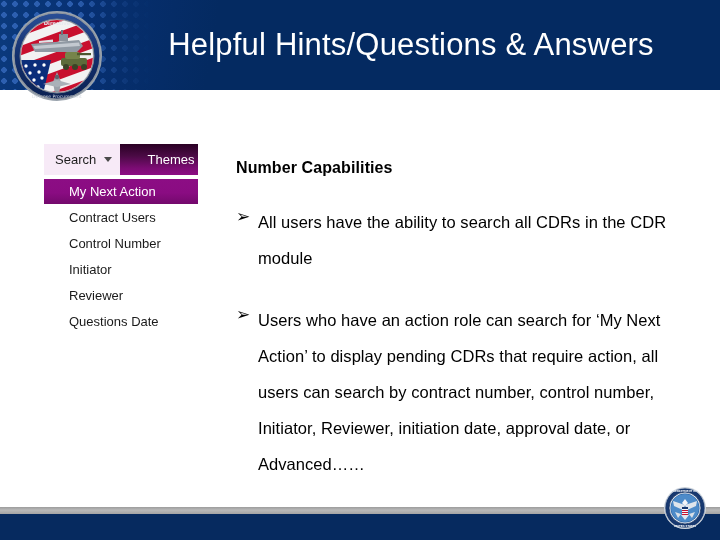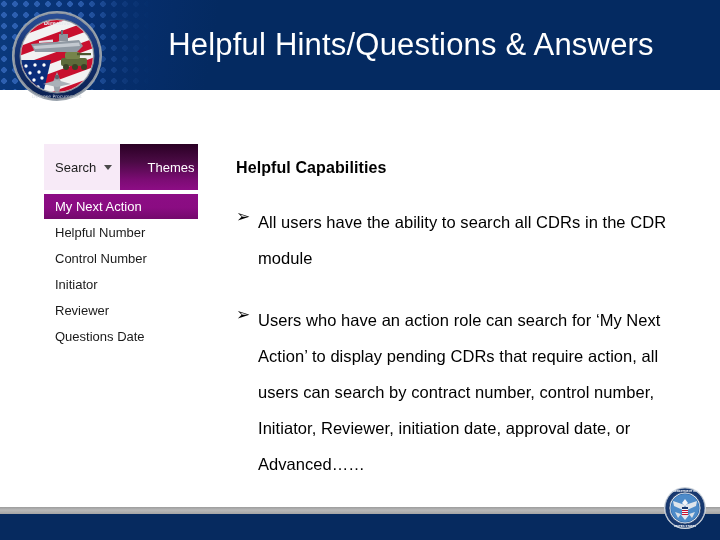--- a/index.html
+++ b/index.html
@@ -66,21 +66,21 @@
 
   
   #search-widget {
     position: absolute;
     left: 44px;
     top: 144px;
     width: 154px;
   }
   #tab-strip {
     display: flex;
-    height: 46px;
+    height: 31px;
     width: 154px;
   }
   #tab-search {
     flex: 0 0 76px;
     background: #f7eaf7;
     display: flex;
     align-items: center;
     padding-left: 11px;
     box-sizing: border-box;
   }
@@ -114,21 +114,21 @@
   }
 
   #menu-list {
     width: 154px;
     padding-top: 4px;
   }
   .menu-item {
     height: 26px;
     display: flex;
     align-items: center;
-    padding-left: 11px;
+    padding-left: 25px;
     box-sizing: border-box;
     font-size: 13px;
     color: #1a1a1a;
     line-height: 15px;
   }
   .menu-item.selected {
     background: linear-gradient(180deg, #8c0d84 0%, #8a0c82 55%, #73096c 100%);
     color: #ffffff;
     height: 25px;
   }
@@ -288,39 +288,39 @@
     <div id="tab-themes">
       <span id="tab-themes-label">Themes</span>
     </div>
   </div>
 
   <div id="menu-list">
     <div class="menu-item selected">
       <span>My Next Action</span>
     </div>
     <div class="menu-item">
-      <span>Helpful Number</span>
+      <span>Contract Users</span>
     </div>
     <div class="menu-item">
       <span>Control Number</span>
     </div>
     <div class="menu-item">
       <span>Initiator</span>
     </div>
     <div class="menu-item">
       <span>Reviewer</span>
     </div>
     <div class="menu-item">
       <span>Questions Date</span>
     </div>
   </div>
 </div>
 
 <div id="content-body">
-  <div id="content-heading">Helpful Capabilities</div>
+  <div id="content-heading">Number Capabilities</div>
 
   <div class="bullet-row">
     <span class="bullet-glyph">➢</span>
     <span class="bullet-text">All users have the ability to search all CDRs in the CDR module</span>
   </div>
 
   <div class="bullet-row">
     <span class="bullet-glyph">➢</span>
     <span class="bullet-text">Users who have an action role can search for ‘My Next Action’ to display pending CDRs that require action, all users can search by contract number, control number, Initiator, Reviewer, initiation date, approval date, or Advanced……</span>
   </div>

